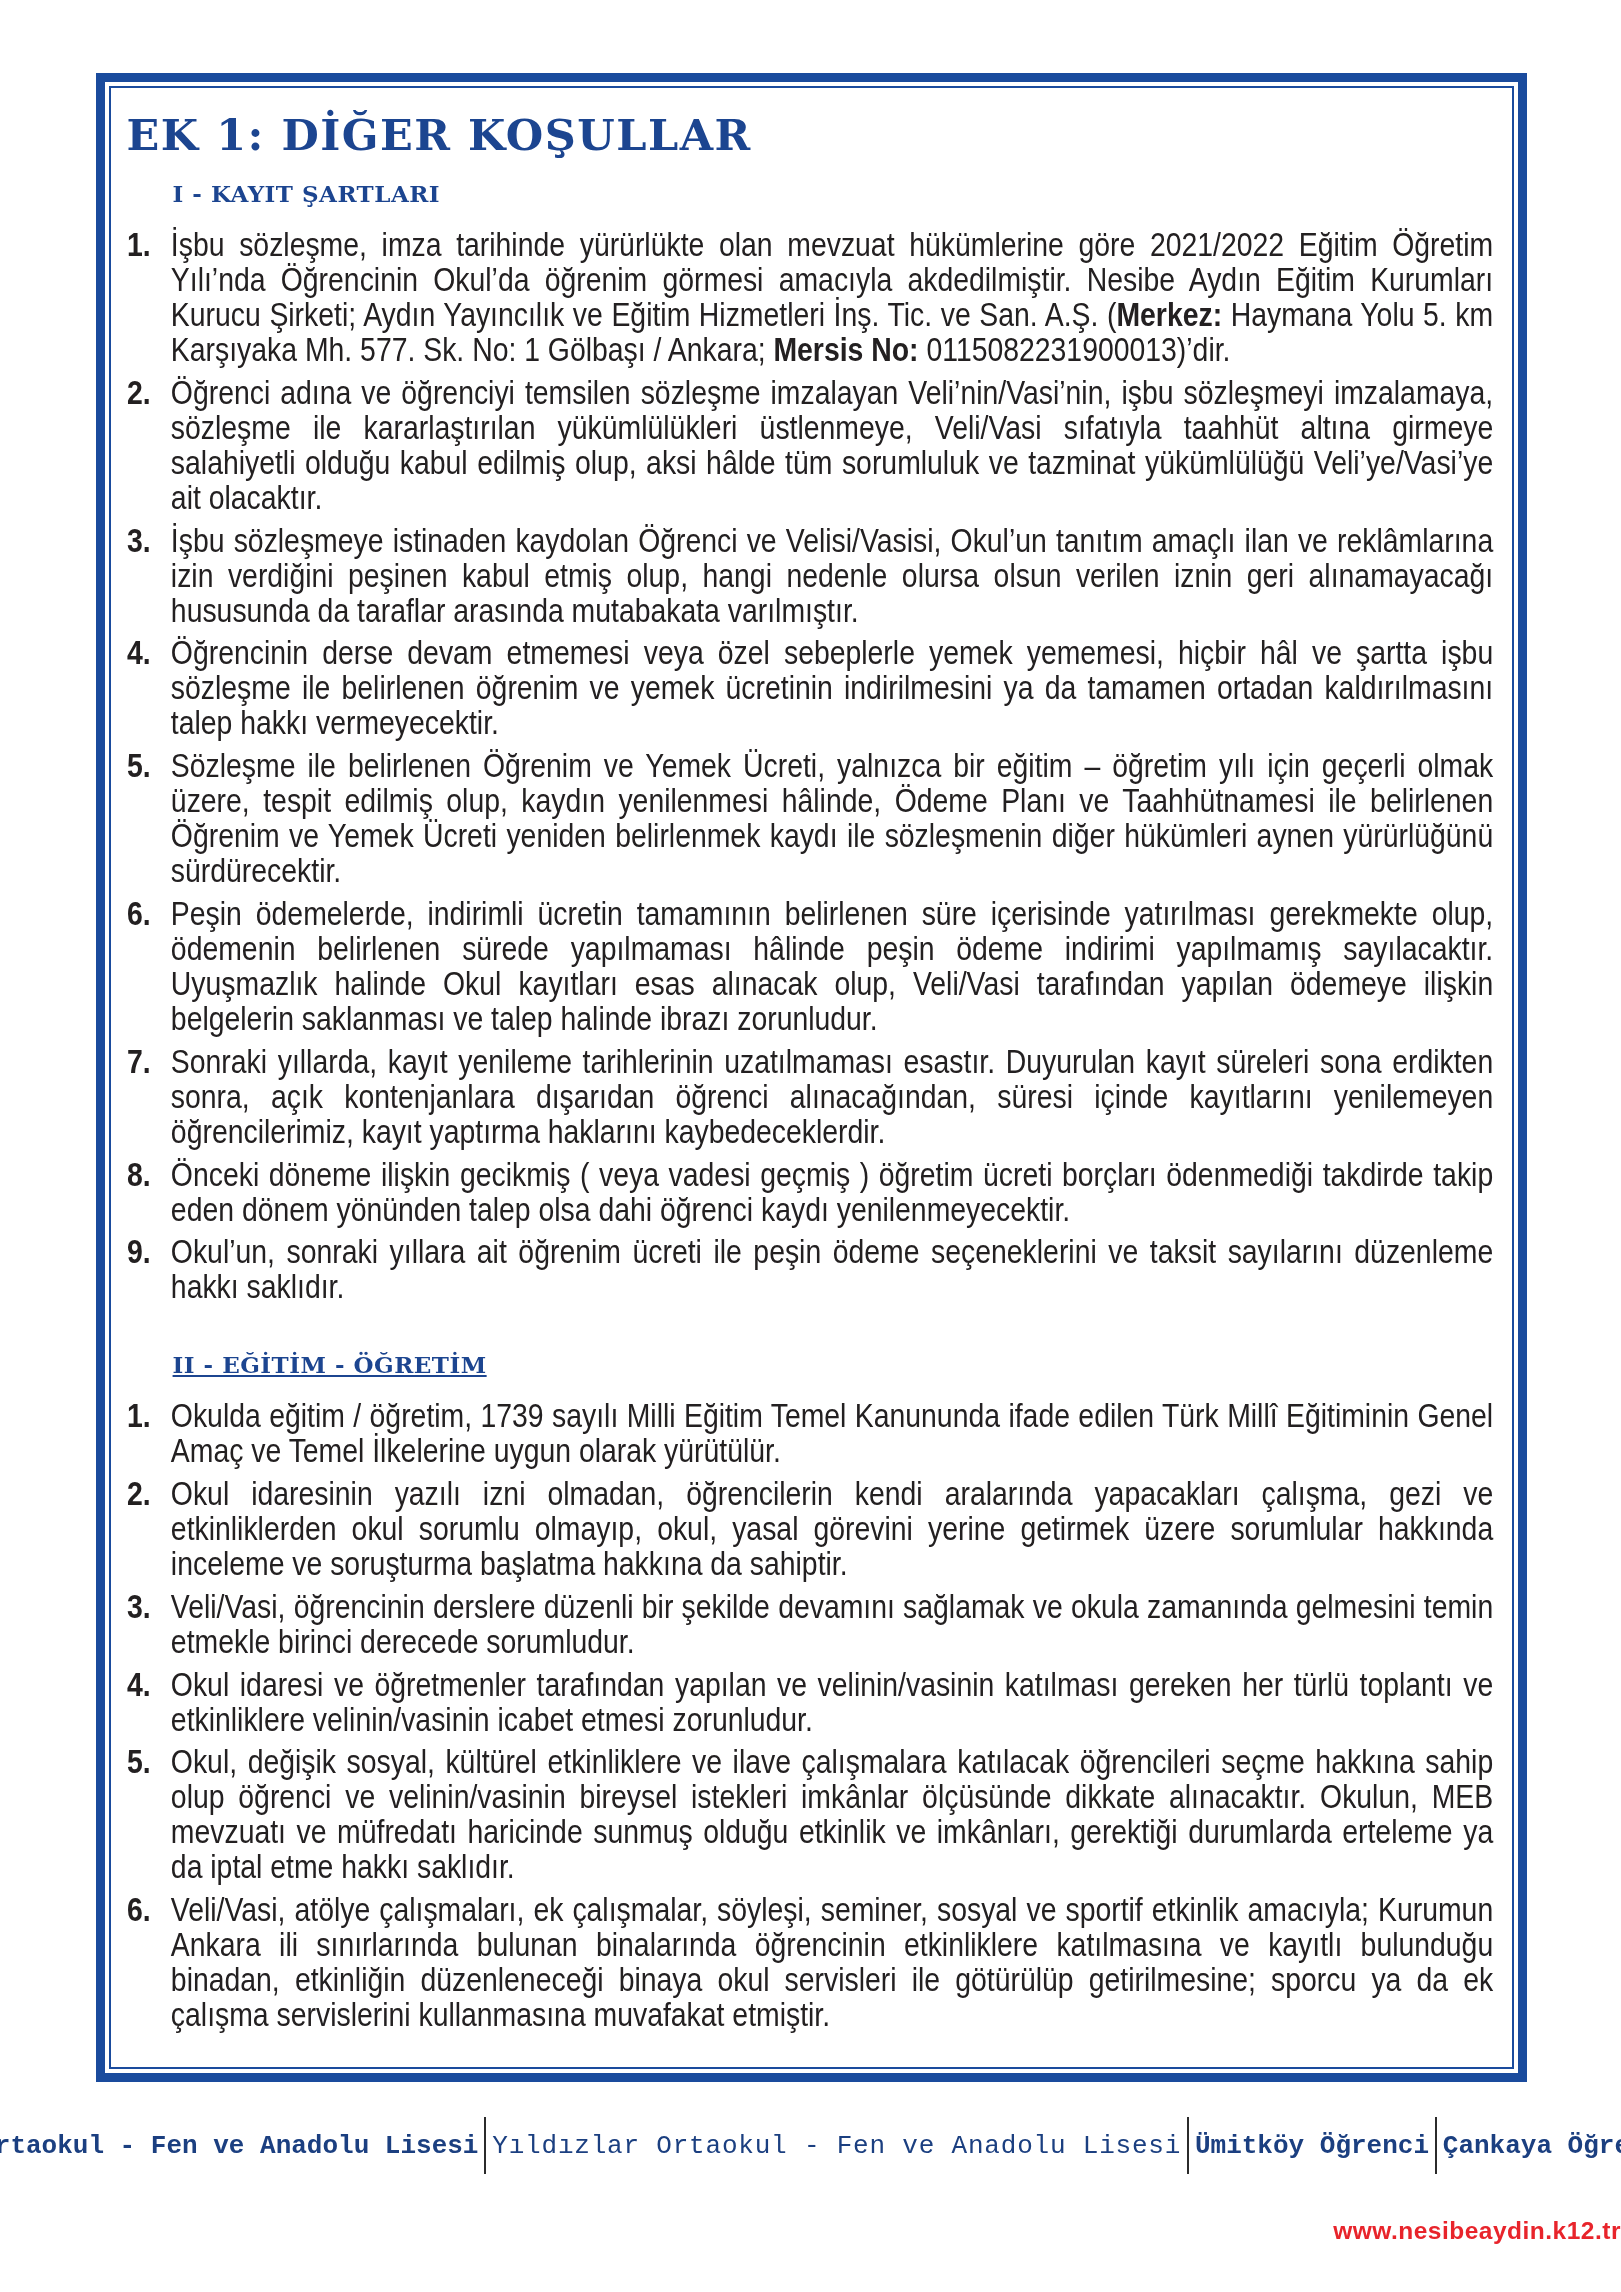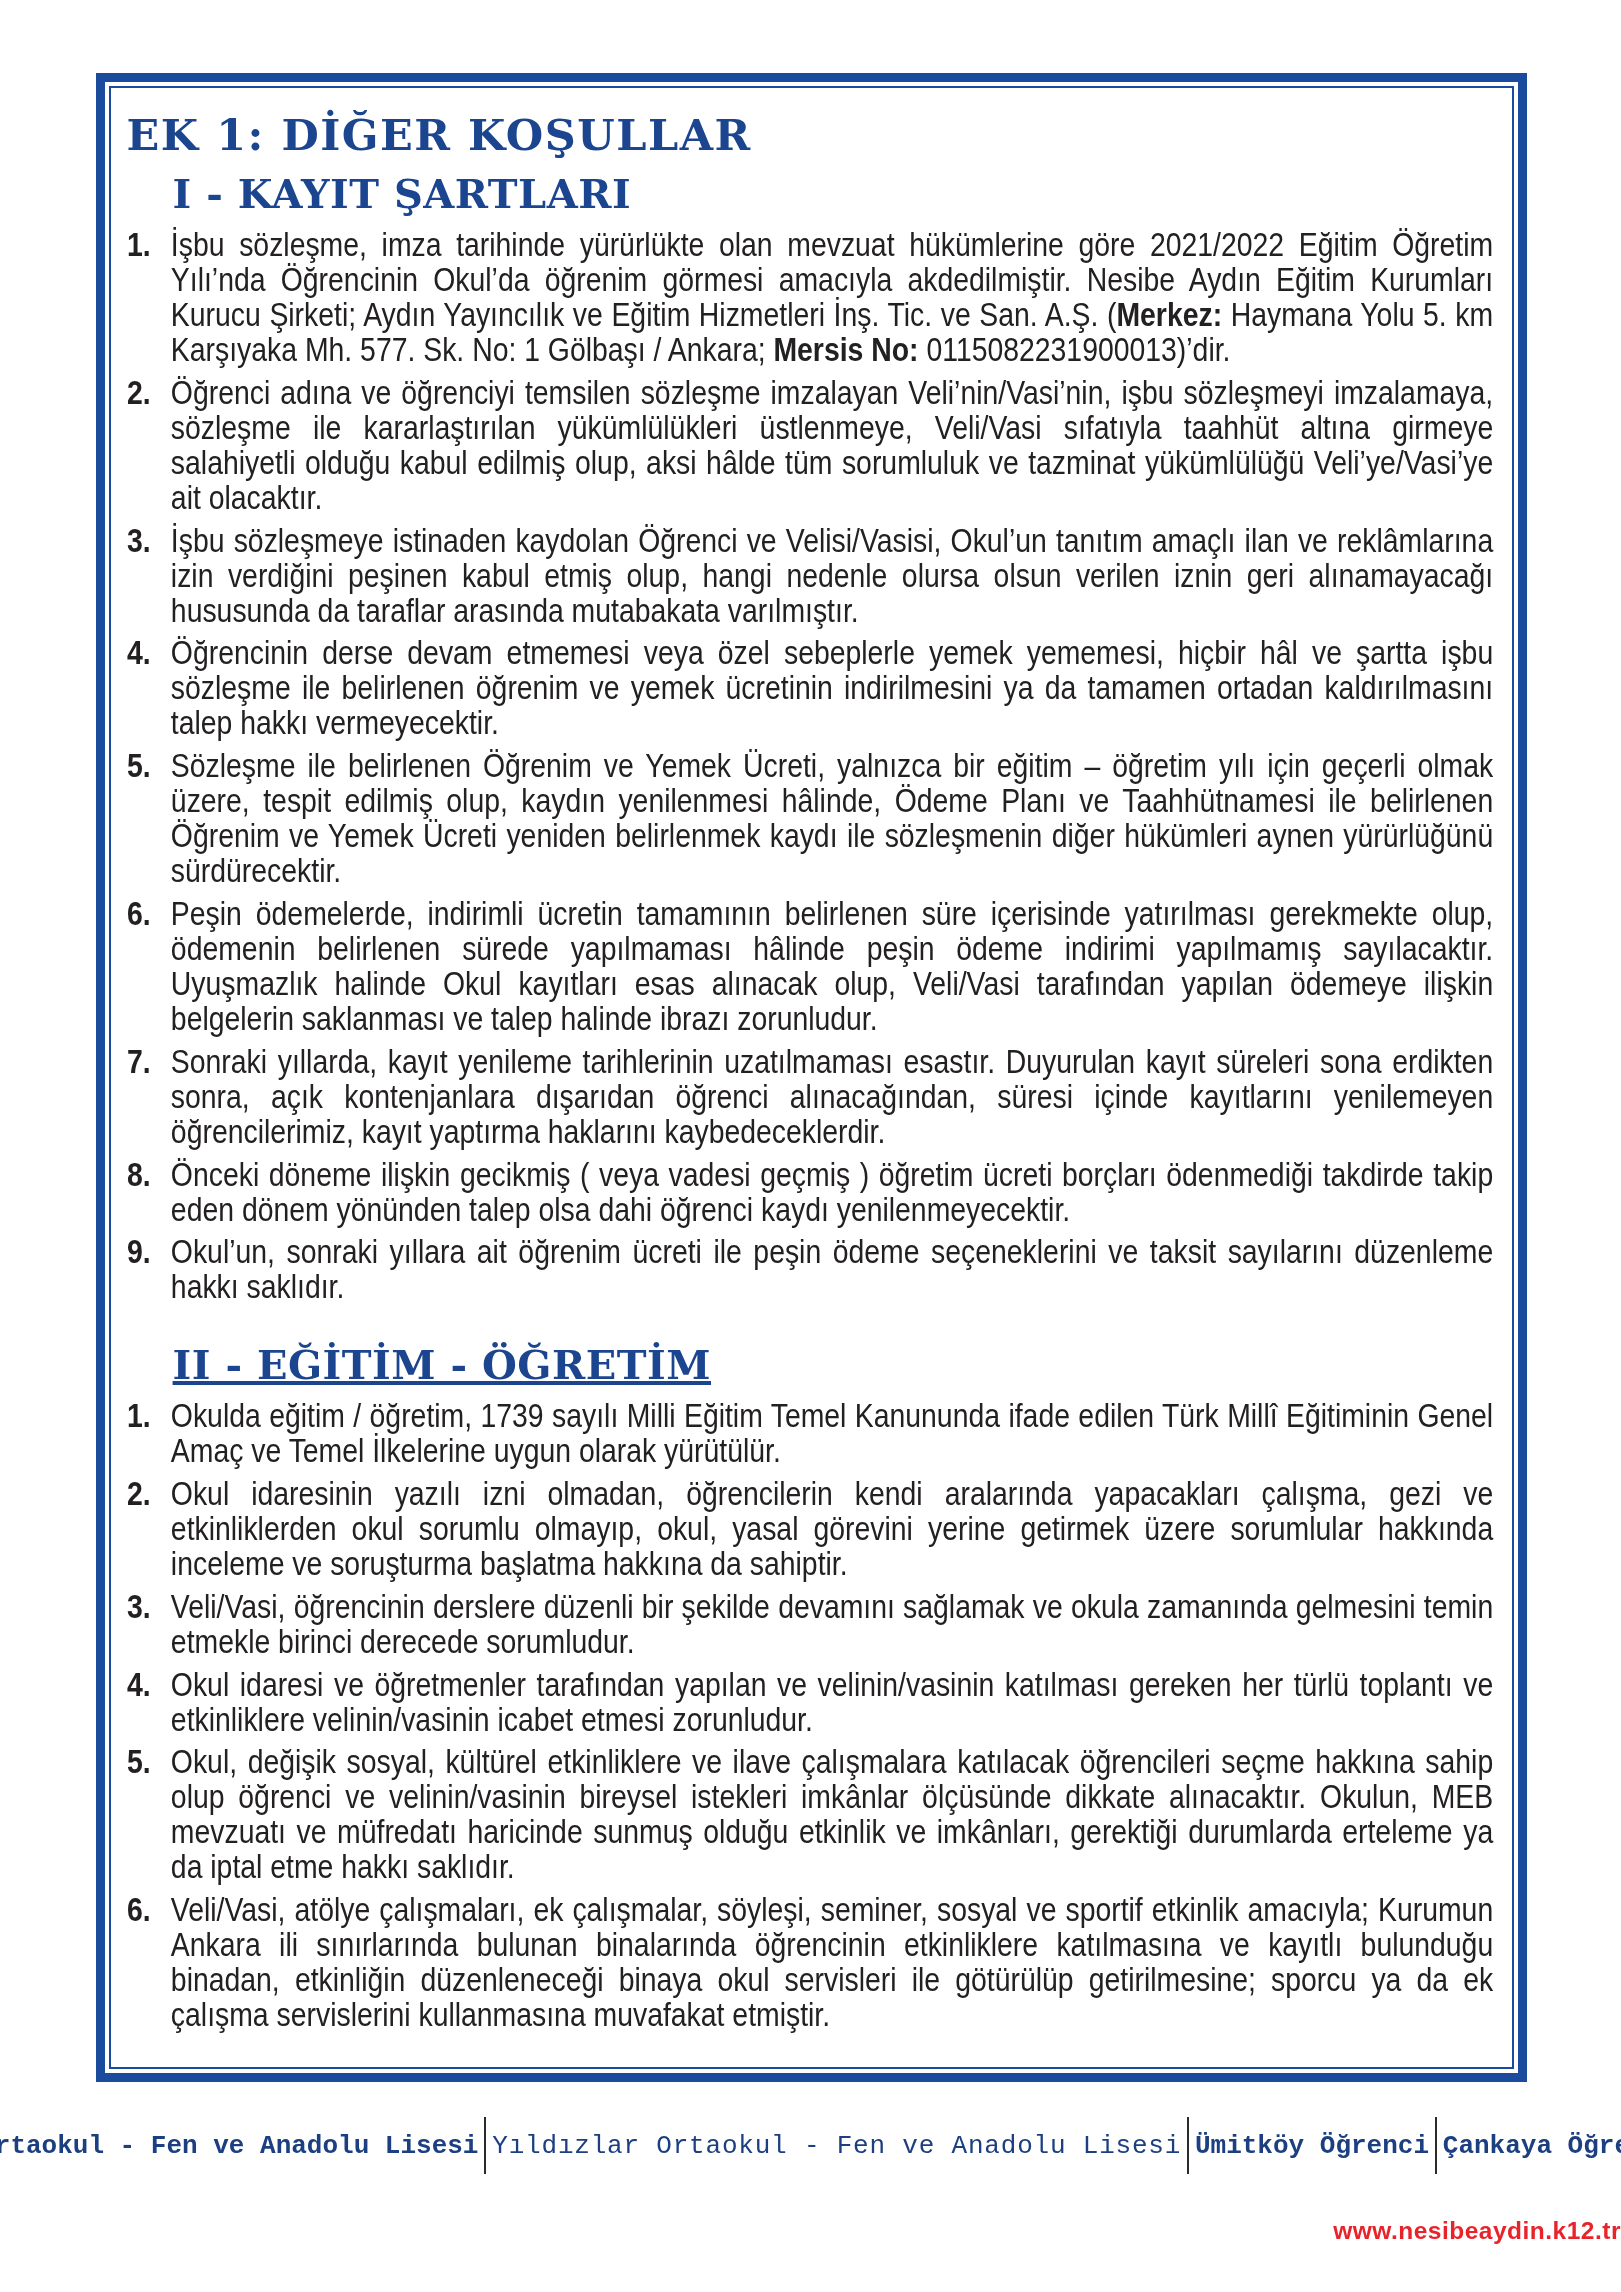--- a/index.html
+++ b/index.html
@@ -35,21 +35,21 @@
     font-family:"DejaVu Serif","Liberation Serif",serif;
     font-weight:bold;
     font-size:43px;line-height:49px;
     letter-spacing:1.5px;
     color:var(--heading-blue);
   }
   .sec-heading{
     margin:9.8px 0 11.8px 46px;
     font-family:"DejaVu Serif","Liberation Serif",serif;
     font-weight:bold;
-    font-size:40px;line-height:43px;
+    font-size:23px;line-height:43px;
     letter-spacing:0.5px;
     color:var(--heading-blue);
   }
   section + section .sec-heading{margin-top:39px;text-decoration:underline;}
   
   .items{
     width:116.3%;
     transform:scaleX(0.86);
     transform-origin:0 0;
   }

